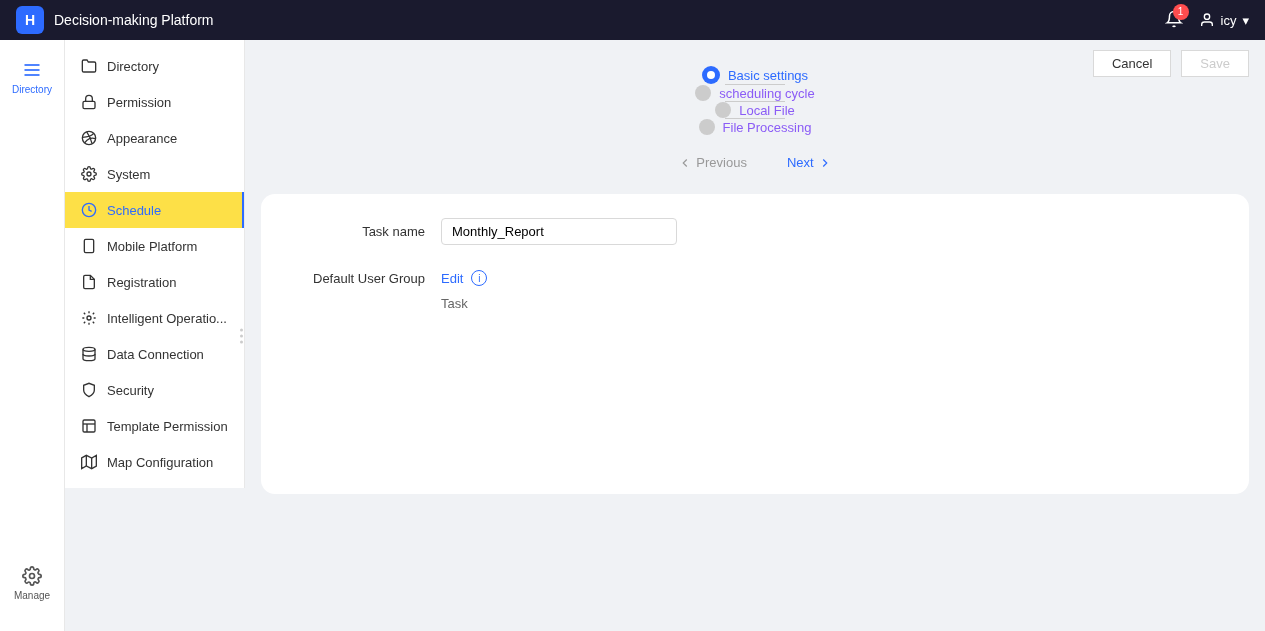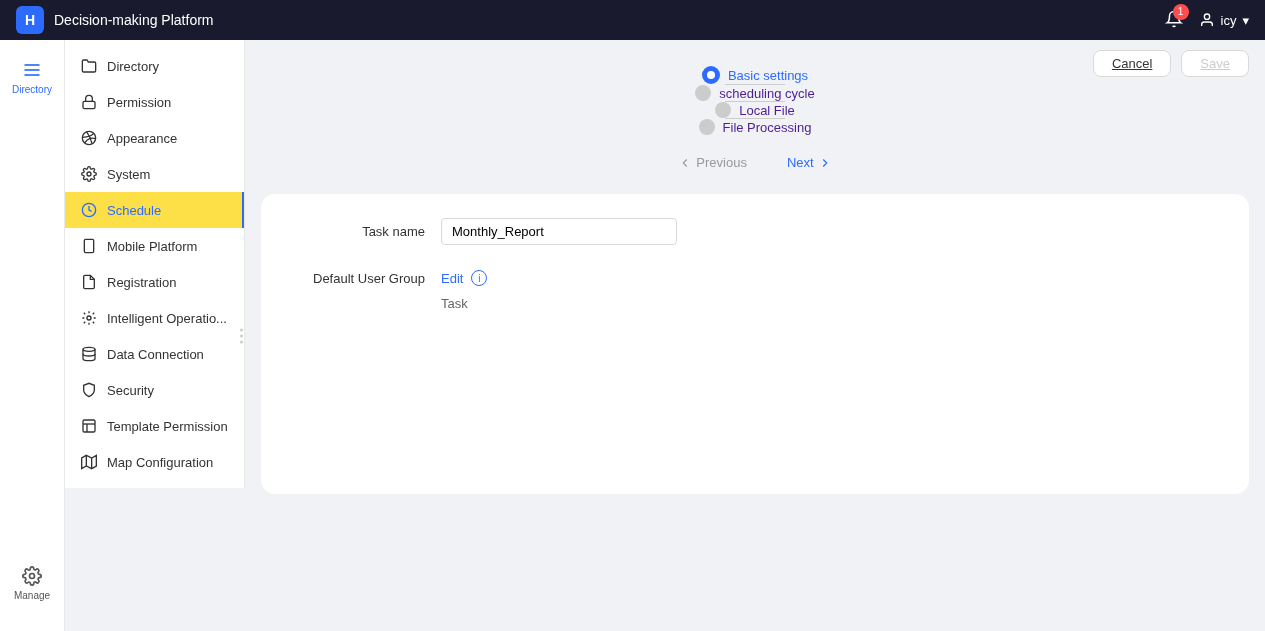--- a/index.html
+++ b/index.html
@@ -54,40 +54,40 @@
     
     .main {
       flex: 1; background: #f0f2f5; padding: 16px; overflow: auto;
       position: relative;
     }
     .top-actions {
       position: absolute; top: 10px; right: 16px;
       display: flex; gap: 10px;
     }
     .btn {
-      padding: 5px 18px; border-radius: 8px; font-size: 13px; cursor: pointer;
-      border: 1px solid #d9d9d9; background: #fff; color: #333; text-decoration: underline;
+      padding: 5px 18px; border-radius: 0; font-size: 13px; cursor: pointer;
+      border: 1px solid #d9d9d9; background: #fff; color: #333;
     }
     .btn-primary { background: #fff; color: #999; border: 1px solid #d9d9d9; cursor: not-allowed; }
     .btn-cancel { background: #fff; color: #333; border: 1px solid #d9d9d9; }
 
     
     .stepper {
       display: flex; align-items: center; justify-content: center;
       margin-top: 10px; margin-bottom: 20px; gap: 0; flex-direction: column;
     }
     .step {
       display: flex; align-items: center; gap: 8px;
     }
     .step-circle {
       width: 16px; height: 16px; border-radius: 50%; background: #ccc;
       display: flex; align-items: center; justify-content: center;
       font-size: 10px; color: #fff; flex-shrink: 0;
     }
-    .step-label { font-size: 13px; color: #4c1d95; }
+    .step-label { font-size: 13px; color: #8b5cf6; }
     .step-label.active { color: #2d6bff; font-weight: 500; }
     .step-line {
       width: 60px; height: 1px; background: #ccc; margin: 0 6px;
     }
 
     
     .step-nav {
       display: flex; align-items: center; justify-content: center; gap: 40px; margin-bottom: 24px;
     }
     .step-nav-btn {

